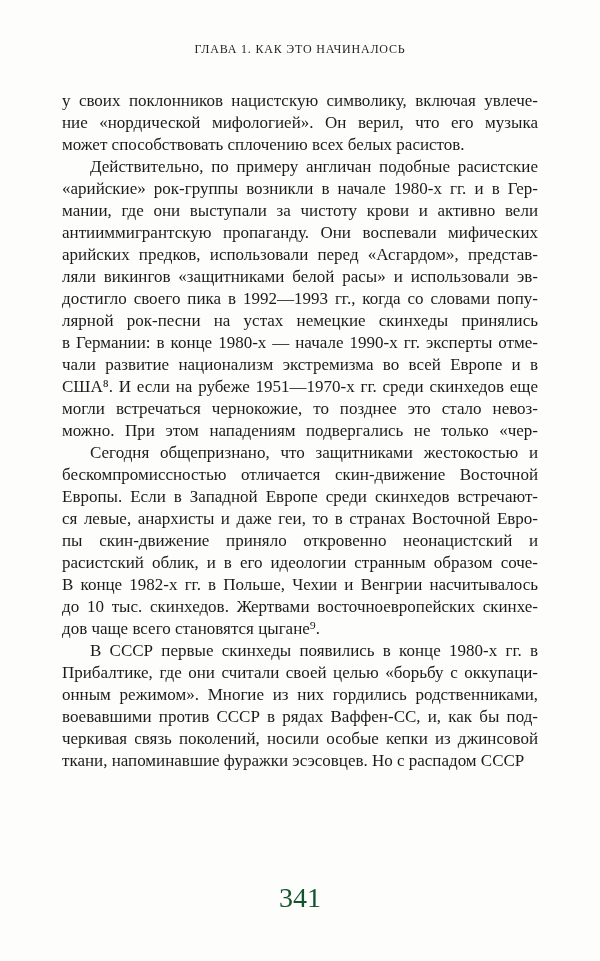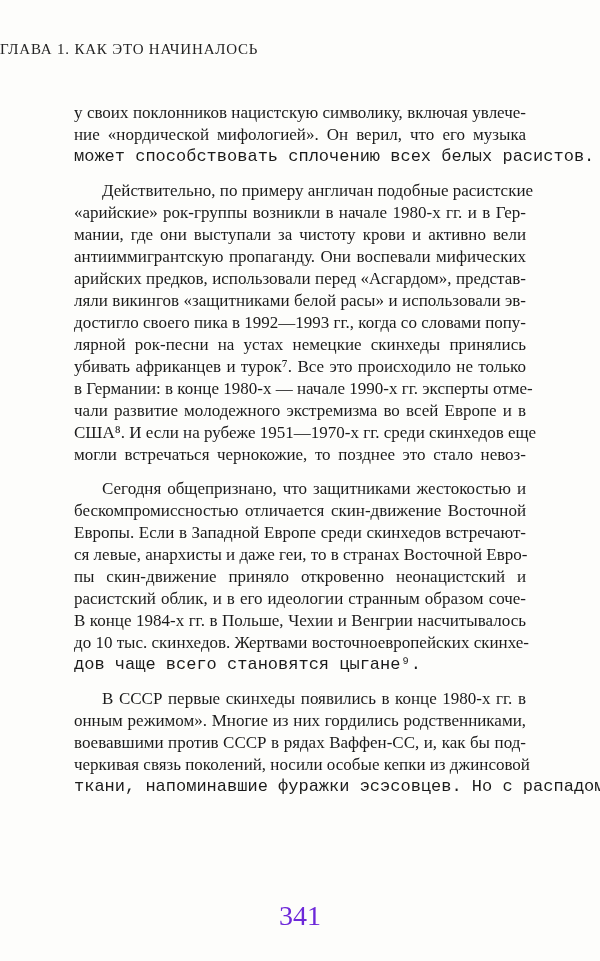--- a/index.html
+++ b/index.html
@@ -18,62 +18,61 @@
     height: 961px;
     background: #fdfdfb;
     color: #1b1b1b;
     overflow: hidden;
   }
   .running-header {
     position: absolute;
     top: 40px;
     left: 0;
     width: 100%;
-    text-align: left;
-    font-size: 15px;
+    text-align: center;
+    font-size: 12px;
     line-height: 18px;
     letter-spacing: 0.8px;
     color: #242424;
     white-space: nowrap;
   }
   .body-text {
     position: absolute;
     top: 90px;
     left: 62px;
     width: 476px;
   }
   .paragraph {
-    margin: 12px;
+    margin: 0;
   }
   .line {
     font-size: 17px;
     line-height: 22px;
     height: 22px;
     white-space: nowrap;      
     text-align: justify;
     text-align-last: justify; 
     text-justify: inter-word;
     color: #1b1b1b;
   }
   .line.para-end {
     text-align-last: left;    
-    font-family: Liberation Mono, monospace;
   }
   .line.indent {
     text-indent: 28px;        
   }
   .page-number {
     position: absolute;
-    top: 900px;
+    top: 882px;
     left: 0;
     width: 100%;
     text-align: center;
     font-size: 28px;
     line-height: 32px;
-    color: #6d28d9;
+    color: #14532d;
   }
 </style>
 </head>
 <body>
 
 <div class="page">
   <div class="running-header">ГЛАВА 1. КАК ЭТО НАЧИНАЛОСЬ</div>
 
   <div class="body-text">
       <div class="paragraph">
@@ -83,39 +82,40 @@
       </div>
       <div class="paragraph">
         <div class="line indent">Действительно, по примеру англичан подобные расистские</div>
         <div class="line">«арийские» рок-группы возникли в начале 1980-х гг. и в Гер-</div>
         <div class="line">мании, где они выступали за чистоту крови и активно вели</div>
         <div class="line">антииммигрантскую пропаганду. Они воспевали мифических</div>
         <div class="line">арийских предков, использовали перед «Асгардом», представ-</div>
         <div class="line">ляли викингов «защитниками белой расы» и использовали эв-</div>
         <div class="line">достигло своего пика в 1992—1993 гг., когда со словами попу-</div>
         <div class="line">лярной рок-песни на устах немецкие скинхеды принялись</div>
-        <div class="line">убивать африканцев и турок⁷. Все это происходило не только</div>
         <div class="line">в Германии: в конце 1980-х — начале 1990-х гг. эксперты отме-</div>
-        <div class="line">чали развитие молодежного экстремизма во всей Европе и в</div>
+        <div class="line">чали развитие национализм экстремизма во всей Европе и в</div>
         <div class="line">США⁸. И если на рубеже 1951—1970-х гг. среди скинхедов еще</div>
         <div class="line">могли встречаться чернокожие, то позднее это стало невоз-</div>
+        <div class="line">можно. При этом нападениям подвергались не только «чер-</div>
       </div>
       <div class="paragraph">
         <div class="line indent">Сегодня общепризнано, что защитниками жестокостью и</div>
         <div class="line">бескомпромиссностью отличается скин-движение Восточной</div>
         <div class="line">Европы. Если в Западной Европе среди скинхедов встречают-</div>
         <div class="line">ся левые, анархисты и даже геи, то в странах Восточной Евро-</div>
         <div class="line">пы скин-движение приняло откровенно неонацистский и</div>
         <div class="line">расистский облик, и в его идеологии странным образом соче-</div>
-        <div class="line">В конце 1984-х гг. в Польше, Чехии и Венгрии насчитывалось</div>
+        <div class="line">В конце 1982-х гг. в Польше, Чехии и Венгрии насчитывалось</div>
         <div class="line">до 10 тыс. скинхедов. Жертвами восточноевропейских скинхе-</div>
         <div class="line para-end">дов чаще всего становятся цыгане⁹.</div>
       </div>
       <div class="paragraph">
         <div class="line indent">В СССР первые скинхеды появились в конце 1980-х гг. в</div>
+        <div class="line">Прибалтике, где они считали своей целью «борьбу с оккупаци-</div>
         <div class="line">онным режимом». Многие из них гордились родственниками,</div>
         <div class="line">воевавшими против СССР в рядах Ваффен-СС, и, как бы под-</div>
         <div class="line">черкивая связь поколений, носили особые кепки из джинсовой</div>
         <div class="line para-end">ткани, напоминавшие фуражки эсэсовцев. Но с распадом СССР</div>
       </div>
     </div>
 
   <div class="page-number">341</div>
 </div>
 

